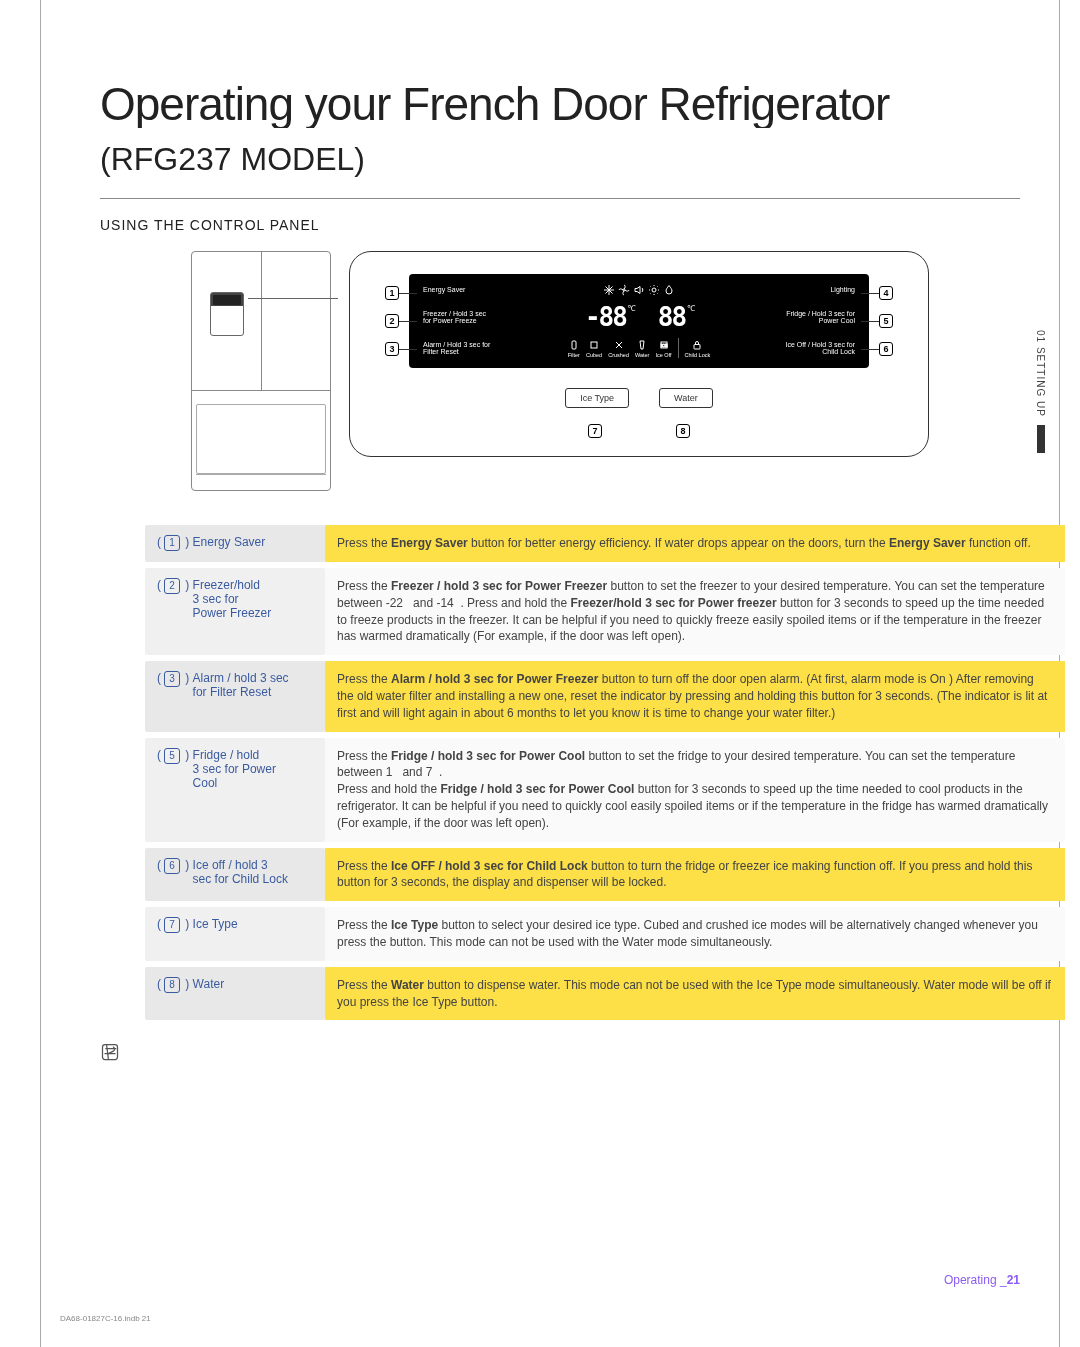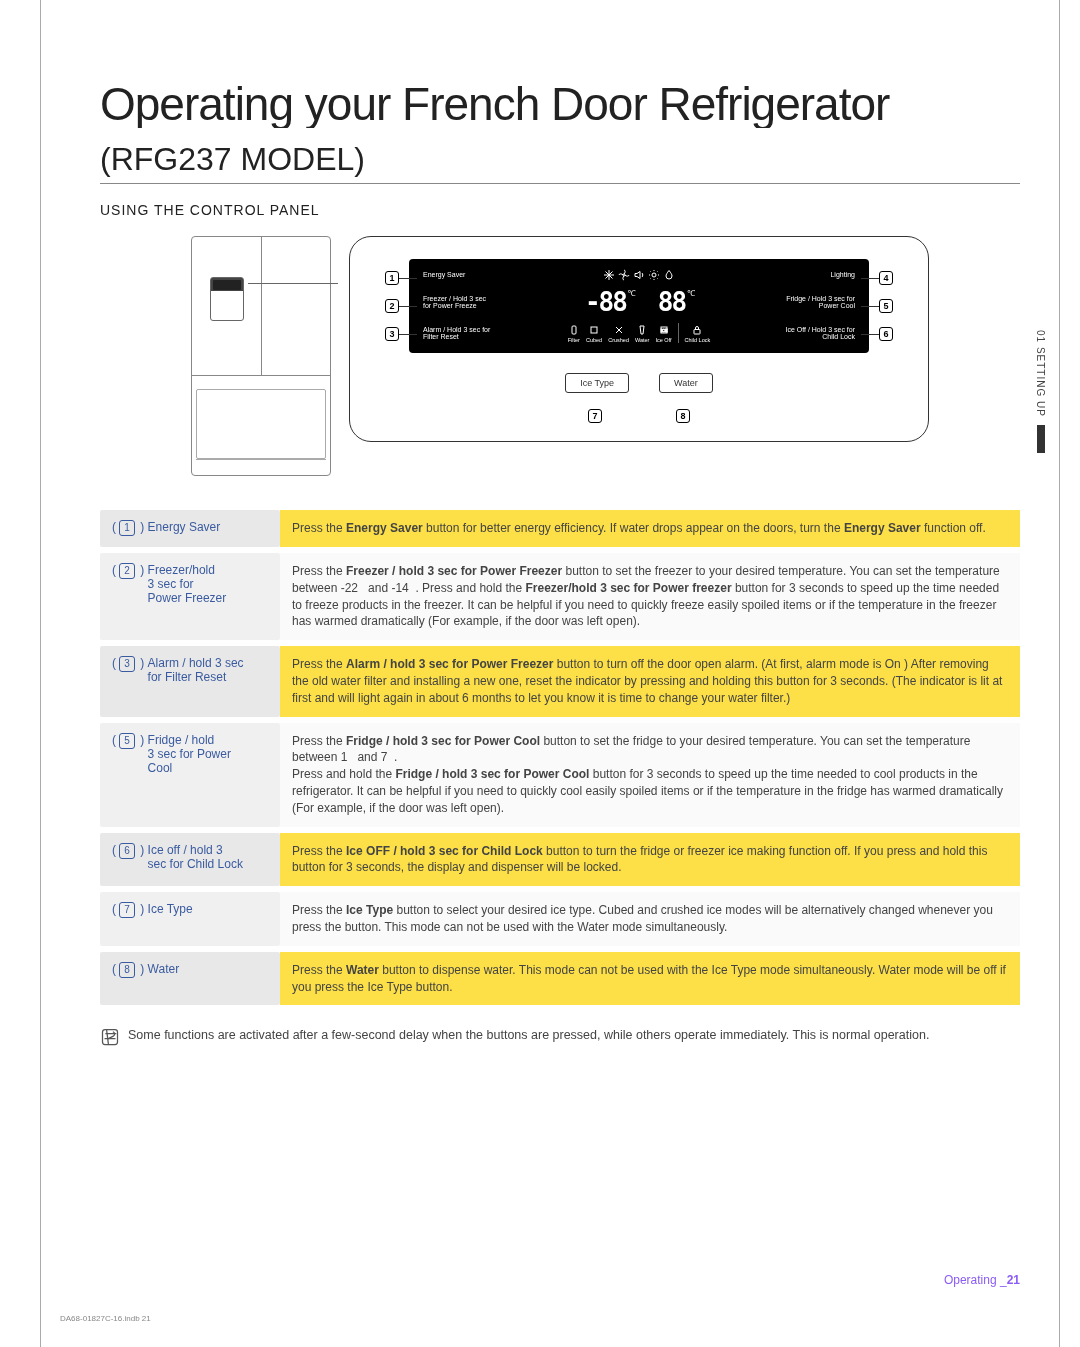--- a/index.html
+++ b/index.html
@@ -3,21 +3,21 @@
 <meta charset="utf-8">
 <style>
   * { margin: 0; padding: 0; box-sizing: border-box; }
   body { font-family: Arial, Helvetica, sans-serif; background: #fff; color: #333; width: 1080px; height: 1347px; position: relative; }
   .page { padding: 80px 60px 40px 100px; position: relative; height: 100%; }
   .crop-left { position: absolute; left: 40px; top: 0; bottom: 0; width: 1px; background: #aaa; }
   .crop-right { position: absolute; right: 20px; top: 0; bottom: 0; width: 1px; background: #aaa; }
   .side-tab { position: absolute; right: 34px; top: 330px; writing-mode: vertical-rl; font-size: 10px; letter-spacing: 1px; color: #444; display: flex; align-items: center; gap: 4px; }
   .side-tab .bar { display: block; width: 8px; height: 28px; background: #333; margin-top: 4px; }
   h1.main { font-size: 46px; font-weight: normal; letter-spacing: -1px; line-height: 1.05; color: #222; margin-bottom: 13px; white-space: nowrap; overflow: hidden; }
-  h1.sub { font-size: 32px; font-weight: normal; color: #222; border-bottom: 1px solid #888; padding-bottom: 5px; margin-bottom: 18px; }
+  h1.sub { font-size: 32px; font-weight: normal; color: #222; border-bottom: 1px solid #888; padding-bottom: 20px; margin-bottom: 18px; }
   h2.section { font-size: 14px; letter-spacing: 1px; font-weight: normal; color: #222; margin-bottom: 18px; }
 
   .diagram-row { display: flex; gap: 18px; align-items: flex-start; justify-content: center; margin-bottom: 28px; }
   .fridge-drawing { width: 140px; height: 240px; border: 1px solid #888; border-radius: 4px; position: relative; background: #fff; }
   .fridge-drawing .divider { position: absolute; left: 0; right: 0; top: 58%; border-top: 1px solid #888; }
   .fridge-drawing .door-split { position: absolute; left: 50%; top: 0; bottom: 42%; border-left: 1px solid #888; }
   .fridge-drawing .dispenser { position: absolute; left: 18px; top: 40px; width: 34px; height: 44px; border: 1px solid #666; border-radius: 3px; background: linear-gradient(#444 0%, #444 30%, #fff 30%); }
   .fridge-drawing .dispenser .ctrl { position:absolute; top:2px; left:2px; right:2px; height:10px; background:#222; border-radius:1px;}
   .fridge-drawing .drawer { position: absolute; left:4px; right:4px; bottom:16px; height:70px; border:1px solid #aaa; border-radius:2px;}
   .fridge-drawing .drawer2 { position: absolute; left:4px; right:4px; bottom:4px; height:12px; border-top:1px solid #aaa;}
@@ -40,21 +40,21 @@
   .marker.m3l { top: 68px; } .marker.m3r { top: 68px; }
   .leader-l { position:absolute; border-top:1px solid #333; width:18px;}
   .leader-l.l1 { left:-10px; top:19px;} .leader-l.l2 { left:-10px; top:47px;} .leader-l.l3 { left:-10px; top:75px;}
   .leader-l.r1 { right:-10px; top:19px;} .leader-l.r2 { right:-10px; top:47px;} .leader-l.r3 { right:-10px; top:75px;}
 
   .sub-buttons { display: flex; gap: 30px; margin-top: 10px; }
   .sub-btn { border: 1px solid #333; border-radius: 3px; padding: 4px 14px; font-size: 9px; color: #333; background:#fff;}
   .sub-btn-wrap { display:flex; flex-direction:column; align-items:center; gap:4px;}
   .sub-marker-row { display:flex; gap:74px; justify-content:center; margin-top:6px;}
 
-  table.controls { width: 100%; border-collapse: separate; border-spacing: 0 6px; font-size: 12px; }
+  table.controls { width: 100%; border-collapse: separate; border-spacing: 0 6px; font-size: 12px; margin-left: 45px; }
   table.controls td { vertical-align: top; padding: 10px 12px; }
   table.controls td.label { width: 180px; background: #e8e8e8; border-radius: 2px; color: #3a5ba0; font-size: 12px;}
   table.controls tr:nth-child(odd) td.label { background: #e8e8e8; }
   table.controls tr:nth-child(even) td.label { background: #f0f0f0; }
   table.controls td.desc { background: #fde047; color: #444; line-height: 1.4;}
   table.controls tr:nth-child(even) td.desc { background: #fafafa; }
   .nbox { display:inline-block; border:1px solid #3a5ba0; border-radius:3px; padding:0 4px; font-size:10px; margin-right:2px; line-height:14px; min-width:14px; text-align:center; color:#3a5ba0;}
   td.label .multiline { display:inline-block; vertical-align:top;}
 
   .note-row { display: flex; align-items: flex-start; gap: 8px; margin-top: 16px; font-size: 12.5px; color: #444; line-height:1.4;}
@@ -249,20 +249,19 @@
         </tr>
       </tbody>
   </table>
 
   <div class="note-row">
     <svg class="note-icon" viewBox="0 0 24 24" fill="none" stroke="#555" stroke-width="1.5">
       <rect x="3" y="3" width="18" height="18" rx="3"></rect>
       <path d="M8 4l2 16M7 8h12M6 14h12" stroke-linecap="round"></path>
       <path d="M16 6c2 1 2 4 0 5l-6 3" stroke-linecap="round"></path>
     </svg>
-    <span>Some functions are activated after a few-second delay when the buttons are pressed, while others operate immediately. This is normal operation.</span>
   </div>
 
   <div class="footer-right">
     <span>Operating _</span><b>21</b>
   </div>
   <div class="footer-left">DA68-01827C-16.indb   21</div>
 </div>
 
 </body></html>

